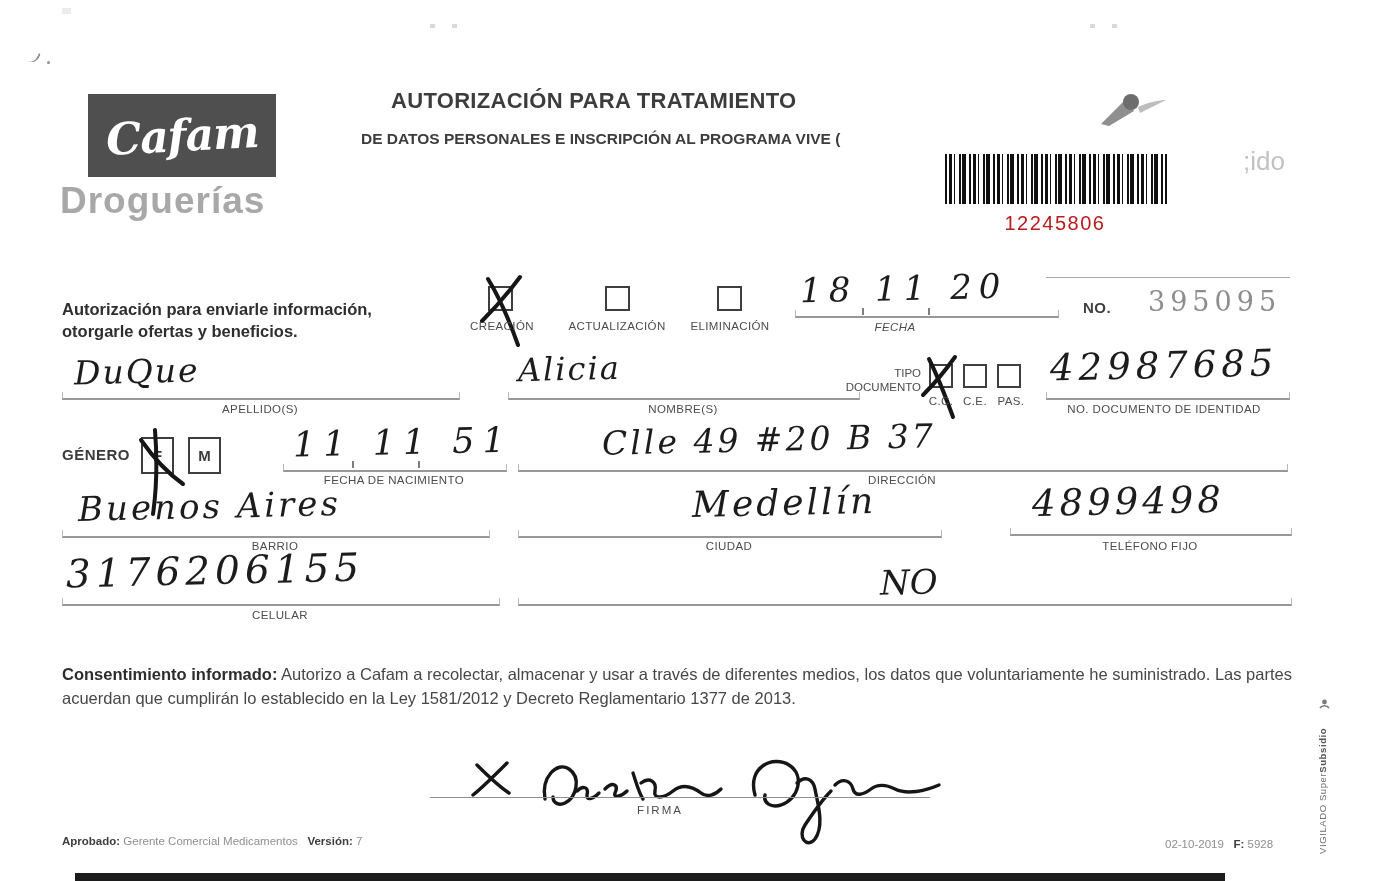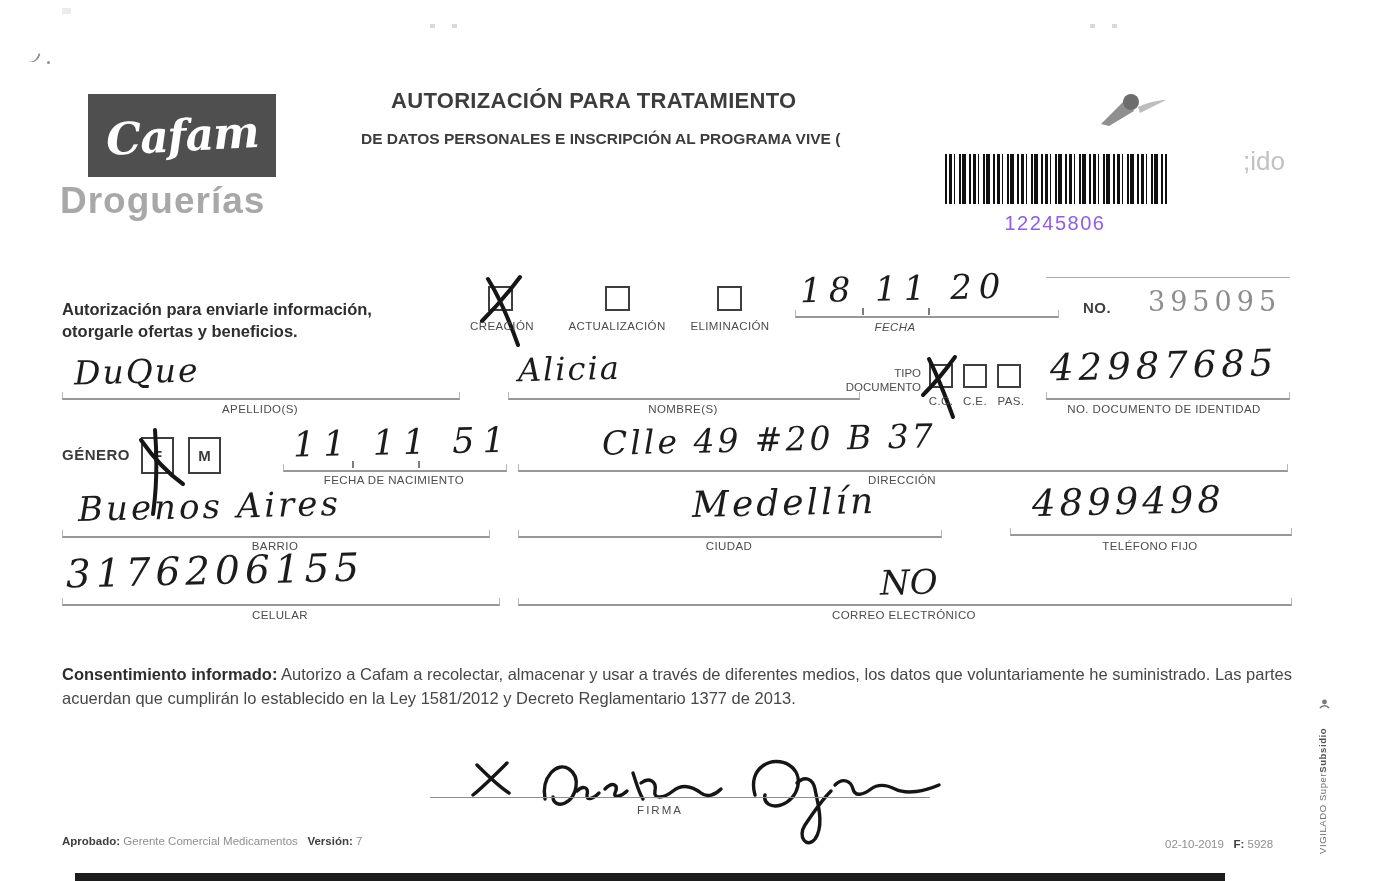--- a/index.html
+++ b/index.html
@@ -15,21 +15,21 @@
   .xmark path{stroke:#161616;stroke-width:4;fill:none;stroke-linecap:round;}
   
   .logo-box{left:88px;top:94px;width:188px;height:83px;background:#4f4f4f;display:flex;align-items:center;justify-content:center;}
   .logo-text{color:#fff;font-family:"DejaVu Serif",serif;font-style:italic;font-weight:bold;font-size:44px;letter-spacing:-1px;transform:rotate(-3deg);}
   .brand-sub{left:60px;top:180px;font-size:37px;font-weight:bold;color:#a8a8a8;letter-spacing:1px;}
   .title{left:360px;top:88px;font-size:22px;font-weight:800;color:#3c3c3c;letter-spacing:.3px;white-space:nowrap;margin-left:31px;}
   .subtitle{left:361px;top:130px;font-size:15.5px;font-weight:bold;color:#3c3c3c;white-space:nowrap;}
   .faded-ido{left:1243px;top:146px;font-size:26px;color:#c2c2c2;font-weight:normal;}
   .barcode{left:945px;top:154px;width:222px;height:50px;
      background:repeating-linear-gradient(90deg,#101010 0 2px,#fff 2px 4px,#101010 4px 7px,#fff 7px 9px,#101010 9px 10px,#fff 10px 14px,#101010 14px 16px,#fff 16px 17px,#101010 17px 21px,#fff 21px 24px);}
-  .barcode-number{left:960px;top:212px;width:190px;text-align:center;font-size:20px;color:#8b5cf6;letter-spacing:1.5px;}
+  .barcode-number{left:960px;top:212px;width:190px;text-align:center;font-size:20px;color:#b91c1c;letter-spacing:1.5px;}
   
   .intro{left:62px;top:298px;font-size:16.5px;font-weight:bold;color:#2e2e2e;line-height:1.35;}
   .cb-creacion{left:488px;top:286px;width:25px;height:25px;}
   .cb-actualizacion{left:605px;top:286px;width:25px;height:25px;}
   .cb-eliminacion{left:717px;top:286px;width:25px;height:25px;}
   .lbl-creacion{left:452px;top:320px;width:100px;}
   .lbl-actualizacion{left:551px;top:320px;width:132px;}
   .lbl-eliminacion{left:666px;top:320px;width:128px;}
   .x-creacion{left:476px;top:271px;}
   
@@ -222,21 +222,20 @@
   <div class="abs hw hw-telfijo">4899498</div>
   <div class="abs fline line-telfijo"></div>
   <div class="abs flabel lbl-telfijo">TELÉFONO FIJO</div>
 
   <div class="abs hw hw-celular">3176206155</div>
   <div class="abs fline line-celular"></div>
   <div class="abs flabel lbl-celular">CELULAR</div>
 
   <div class="abs hw hw-correo">NO</div>
   <div class="abs fline line-correo"></div>
-  <div class="abs flabel lbl-correo">CORREO ELECTRÓNICO</div>
 
   <div class="abs consent"><b>Consentimiento informado:</b><span> Autorizo a Cafam a recolectar, almacenar y usar a través de diferentes medios, los datos que voluntariamente he suministrado. Las partes acuerdan que cumplirán lo establecido en la Ley 1581/2012 y Decreto Reglamentario 1377 de 2013.</span></div>
 
   <svg class="abs sig-svg" width="520" height="118" viewBox="0 0 520 118">
     <path d="M52,30 C62,40 72,50 84,58"></path>
     <path d="M82,28 C70,40 58,52 48,60"></path>
     <path d="M120,64 C116,42 132,26 144,34 C156,42 152,62 140,68 C134,71 128,68 128,62"></path>
     <path d="M152,56 C158,50 164,52 162,60 C161,66 168,64 174,58"></path>
     <path d="M180,54 C188,46 194,50 190,58 C188,63 196,62 202,56"></path>
     <path d="M208,38 C212,50 214,58 218,64"></path>

